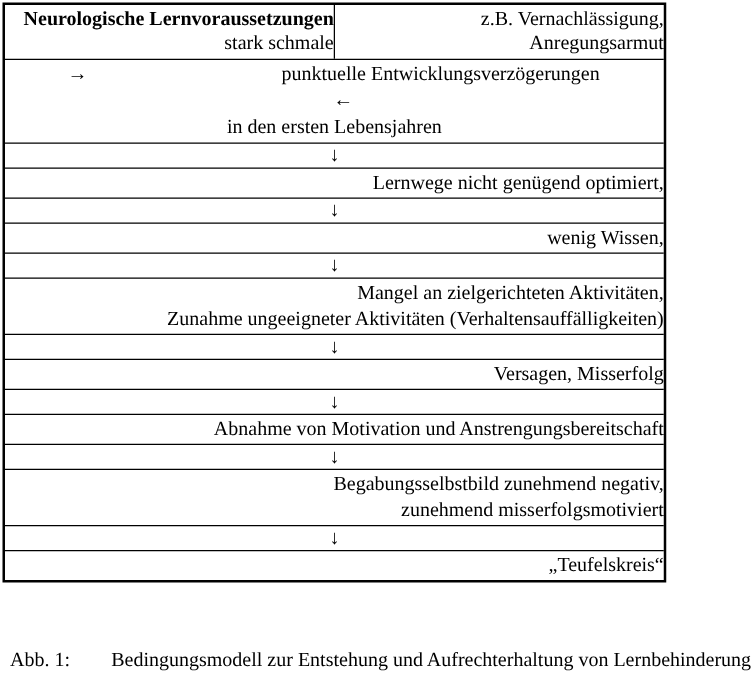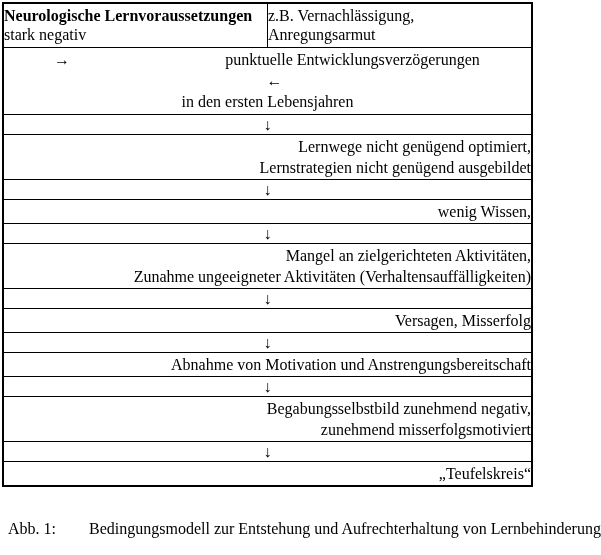--- a/index.html
+++ b/index.html
@@ -24,21 +24,21 @@
     border: 2px solid #000;
     background: #fff;
   }
   .row {
     border-top: 1.5px solid #000;
     text-align: center;
   }
   .row:first-child { border-top: none; }
 
   
-  .header-row { display: flex; text-align: left; }
+  .header-row { display: flex; text-align: right; }
   .cell {
     flex: 1;
     padding: 2px 0 3px 0;
     line-height: 19px;
   }
   .cell-right { border-left: 1.5px solid #000; }
   .cell-title { font-weight: bold; }
 
   
   .convergence-row { padding: 1px 0 2px 0; }
@@ -79,21 +79,21 @@
 </head>
 <body>
 
 <div class="page">
 
   <div class="model-table">
 
     <div class="row header-row">
       <div class="cell cell-left">
         <div class="cell-title">Neurologische Lernvoraussetzungen</div>
-        <div class="cell-sub">stark negativ</div>
+        <div class="cell-sub">stark schmale</div>
       </div>
       <div class="cell cell-right">
         <div class="cell-sub">z.B. Vernachlässigung,</div>
         <div class="cell-sub">Anregungsarmut</div>
       </div>
     </div>
 
     <div class="row convergence-row">
       <div class="conv-line conv-line-1">
         <span class="arrow-right-abs">→</span>
@@ -104,21 +104,20 @@
       </div>
       <div class="conv-line conv-line-3">in den ersten Lebensjahren</div>
     </div>
 
     <div class="row arrow-row">
       <span>↓</span>
     </div>
 
     <div class="row stage-row">
       <div class="stage-line">Lernwege nicht genügend optimiert,</div>
-      <div class="stage-line">Lernstrategien nicht genügend ausgebildet</div>
     </div>
 
     <div class="row arrow-row">
       <span>↓</span>
     </div>
 
     <div class="row stage-row">
       <div class="stage-line">wenig Wissen,</div>
     </div>
 

